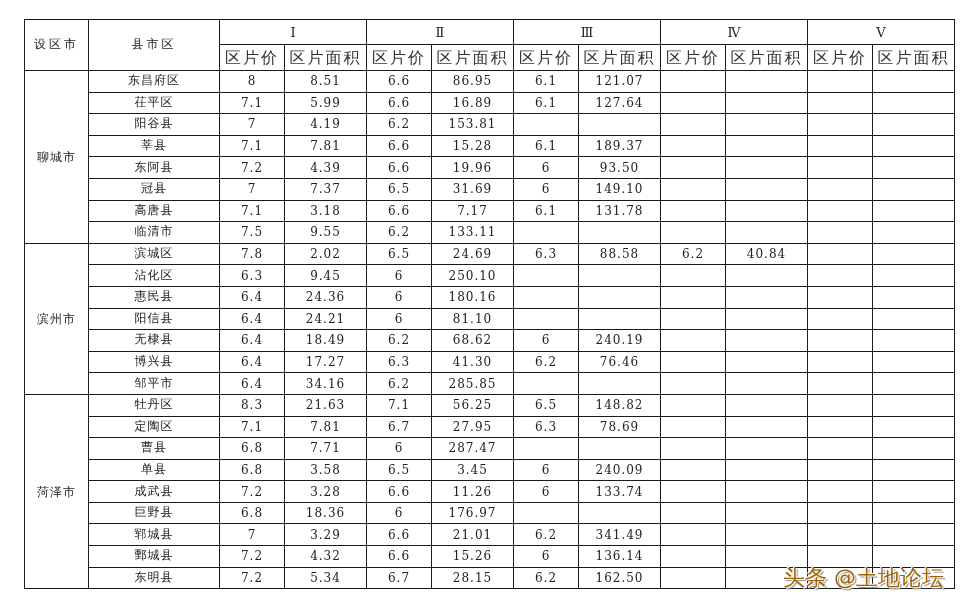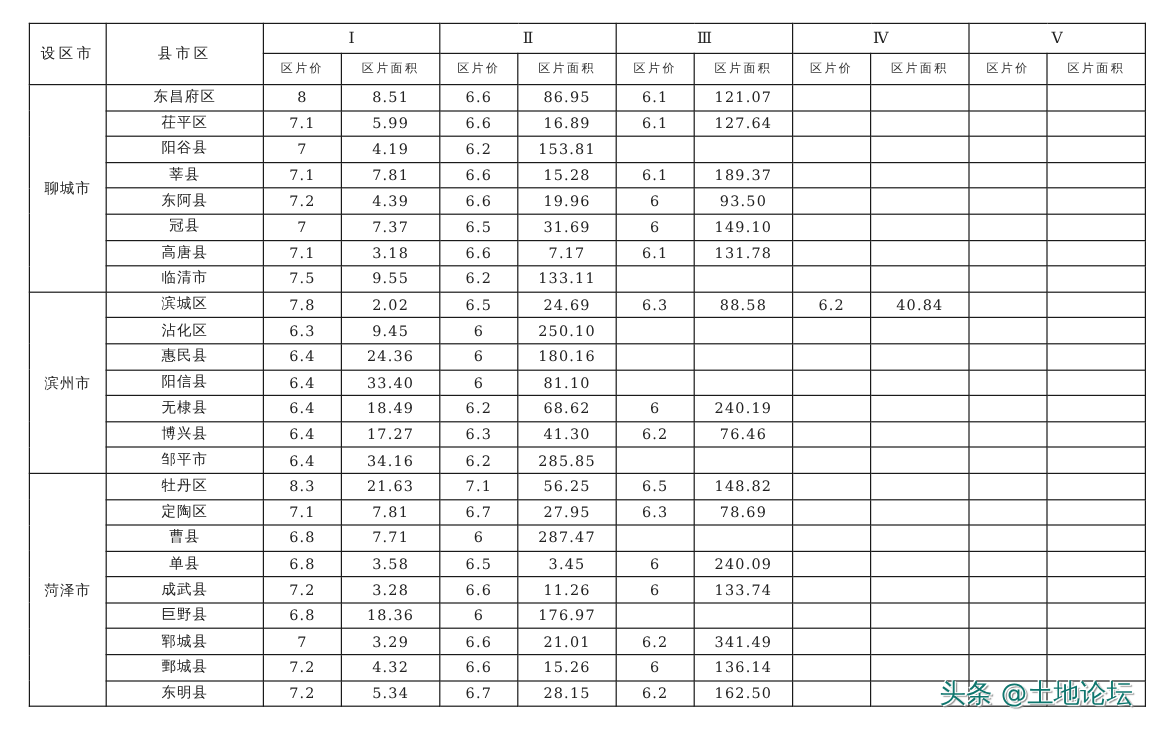--- a/index.html
+++ b/index.html
@@ -4,27 +4,27 @@
 <style>
   html, body { margin:0; padding:0; background:#ffffff; }
   body { width:979px; height:611px; position:relative; overflow:hidden;
          font-family:"DejaVu Serif","Liberation Serif",serif; color:#222; }
   table.land { position:absolute; left:24px; top:19px; border-collapse:collapse;
                table-layout:fixed; width:930px; }
   table.land td, table.land th { border:1px solid #1a1a1a; padding:0; text-align:center;
                vertical-align:middle; font-weight:normal; font-size:12px; overflow:hidden;
                white-space:nowrap; line-height:1; }
   table.land th.grade { height:24px; font-size:13px; }
-  table.land th.sub { height:25px; font-size:10px; letter-spacing:2px; color:#333; }
+  table.land th.sub { height:25px; font-size:16px; letter-spacing:2px; color:#333; }
   table.land td { height:20.6px; font-size:12px; letter-spacing:1px; }
   td.county, th.county { letter-spacing:3px;font-family:Liberation Mono, monospace; }
   td.city { letter-spacing:3px;margin-top:37px; }
   table.land { border:1.5px solid #111; }
   .watermark { position:absolute; left:783px; top:563px; font-family:"DejaVu Sans","Liberation Sans",sans-serif;
-               font-size:22px; color:#0f766e; letter-spacing:0px;
+               font-size:22px; color:#a16207; letter-spacing:0px;
                text-shadow: 1px 1px 0 #fff, -1px -1px 0 #fff, 2px 2px 1px #888; }
 </style>
 </head>
 <body>
 
 <table class="land">
   <colgroup>
     <col style="width:64px">
       <col style="width:131px">
     <col style="width:65px">
@@ -203,21 +203,21 @@
         <td></td>
         <td></td>
         <td></td>
         <td></td>
         <td></td>
         <td></td>
       </tr>
       <tr>
         <td class="county">阳信县</td>
         <td>6.4</td>
-        <td>33.40</td>
+        <td>24.21</td>
         <td>6</td>
         <td>81.10</td>
         <td></td>
         <td></td>
         <td></td>
         <td></td>
         <td></td>
         <td></td>
       </tr>
       <tr>

